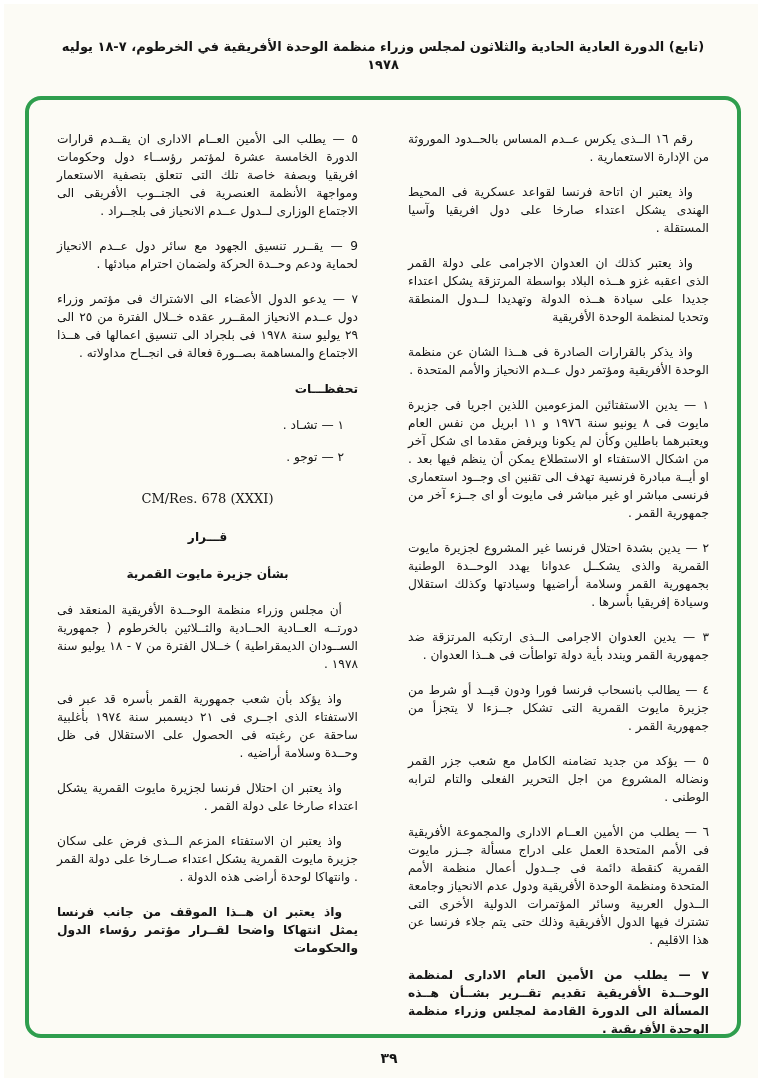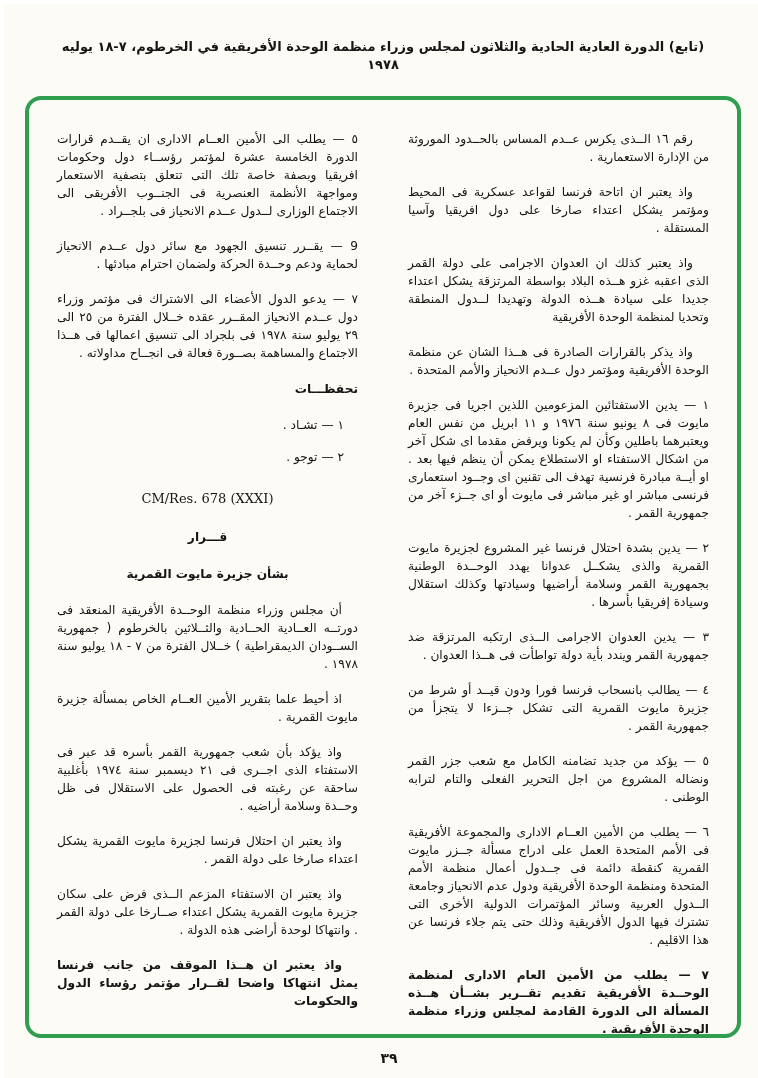--- a/index.html
+++ b/index.html
@@ -98,21 +98,21 @@
 
   <div class="header">
     <div class="header-line1">(تابع) الدورة العادية الحادية والثلاثون لمجلس وزراء منظمة الوحدة الأفريقية في الخرطوم، ٧-١٨ يوليه ١٩٧٨</div>
     <div class="header-line2">المصدر : قرارات وتوصيات وبيانات منظمة الوحدة الأفريقية ١٩٦٣-١٩٨٣ ، وزارة الخارجية ، جمهورية مصر العربية ، ط ١٩٨٥ ، ص ٤٧٢-٥١٤</div>
   </div>
 
   <div class="frame">
 
     <div class="col">
       <p class="para">رقم ١٦ الــذى يكرس عــدم المساس بالحــدود الموروثة من الإدارة الاستعمارية .</p>
-      <p class="para">واذ يعتبر ان اتاحة فرنسا لقواعد عسكرية فى المحيط ومؤتمر يشكل اعتداء صارخا على دول افريقيا وآسيا المستقلة .</p>
+      <p class="para">واذ يعتبر ان اتاحة فرنسا لقواعد عسكرية فى المحيط الهندى يشكل اعتداء صارخا على دول افريقيا وآسيا المستقلة .</p>
       <p class="para">واذ يعتبر كذلك ان العدوان الاجرامى على دولة القمر الذى اعقبه غزو هــذه البلاد بواسطة المرتزقة يشكل اعتداء جديدا على سيادة هــذه الدولة وتهديدا لــدول المنطقة وتحديا لمنظمة الوحدة الأفريقية</p>
       <p class="para">واذ يذكر بالقرارات الصادرة فى هــذا الشان عن منظمة الوحدة الأفريقية ومؤتمر دول عــدم الانحياز والأمم المتحدة .</p>
       <p class="numbered">١ — يدين الاستفتائين المزعومين اللذين اجريا فى جزيرة مايوت فى ٨ يونيو سنة ١٩٧٦ و ١١ ابريل من نفس العام ويعتبرهما باطلين وكأن لم يكونا ويرفض مقدما اى شكل آخر من اشكال الاستفتاء او الاستطلاع يمكن أن ينظم فيها بعد . او أيــة مبادرة فرنسية تهدف الى تقنين اى وجــود استعمارى فرنسى مباشر او غير مباشر فى مايوت أو اى جــزء آخر من جمهورية القمر .</p>
       <p class="numbered">٢ — يدين بشدة احتلال فرنسا غير المشروع لجزيرة مايوت القمرية والذى يشكــل عدوانا يهدد الوحــدة الوطنية بجمهورية القمر وسلامة أراضيها وسيادتها وكذلك استقلال وسيادة إفريقيا بأسرها .</p>
       <p class="numbered">٣ — يدين العدوان الاجرامى الــذى ارتكبه المرتزقة ضد جمهورية القمر ويندد بأية دولة تواطأت فى هــذا العدوان .</p>
       <p class="numbered">٤ — يطالب بانسحاب فرنسا فورا ودون قيــد أو شرط من جزيرة مايوت القمرية التى تشكل جــزءا لا يتجزأ من جمهورية القمر .</p>
       <p class="numbered">٥ — يؤكد من جديد تضامنه الكامل مع شعب جزر القمر ونضاله المشروع من اجل التحرير الفعلى والتام لترابه الوطنى .</p>
       <p class="numbered">٦ — يطلب من الأمين العــام الادارى والمجموعة الأفريقية فى الأمم المتحدة العمل على ادراج مسألة جــزر مايوت القمرية كنقطة دائمة فى جــدول أعمال منظمة الأمم المتحدة ومنظمة الوحدة الأفريقية ودول عدم الانحياز وجامعة الــدول العربية وسائر المؤتمرات الدولية الأخرى التى تشترك فيها الدول الأفريقية وذلك حتى يتم جلاء فرنسا عن هذا الاقليم .</p>
       <p class="numbered bold">٧ — يطلب من الأمين العام الادارى لمنظمة الوحــدة الأفريقية تقديم تقــرير بشــأن هــذه المسألة الى الدورة القادمة لمجلس وزراء منظمة الوحدة الأفريقية .</p>
     </div>
@@ -125,21 +125,20 @@
       <p class="heading">تحفظـــات</p>
       <p class="reservation-item">١ — تشـاد .</p>
       <p class="reservation-item">٢ — توجو .</p>
 
       <p class="latin">CM/Res. 678 (XXXI)</p>
 
       <p class="heading center">قـــرار</p>
       <p class="heading center">بشأن جزيرة مايوت القمرية</p>
 
       <p class="para">أن مجلس وزراء منظمة الوحــدة الأفريقية المنعقد فى دورتــه العــادية الحــادية والثــلاثين بالخرطوم ( جمهورية الســودان الديمقراطية ) خــلال الفترة من ٧ - ١٨ يوليو سنة ١٩٧٨ .</p>
-      <p class="para">اذ أحيط علما بتقرير الأمين العــام الخاص بمسألة جزيرة مايوت القمرية .</p>
       <p class="para">واذ يؤكد بأن شعب جمهورية القمر بأسره قد عبر فى الاستفتاء الذى اجــرى فى ٢١ ديسمبر سنة ١٩٧٤ بأغلبية ساحقة عن رغبته فى الحصول على الاستقلال فى ظل وحــدة وسلامة أراضيه .</p>
       <p class="para">واذ يعتبر ان احتلال فرنسا لجزيرة مايوت القمرية يشكل اعتداء صارخا على دولة القمر .</p>
       <p class="para">واذ يعتبر ان الاستفتاء المزعم الــذى فرض على سكان جزيرة مايوت القمرية يشكل اعتداء صــارخا على دولة القمر . وانتهاكا لوحدة أراضى هذه الدولة .</p>
       <p class="para bold">واذ يعتبر ان هــذا الموقف من جانب فرنسا يمثل انتهاكا واضحا لقــرار مؤتمر رؤساء الدول والحكومات</p>
     </div>
 
   </div>
 
   <div class="footer">٣٩</div>
 

